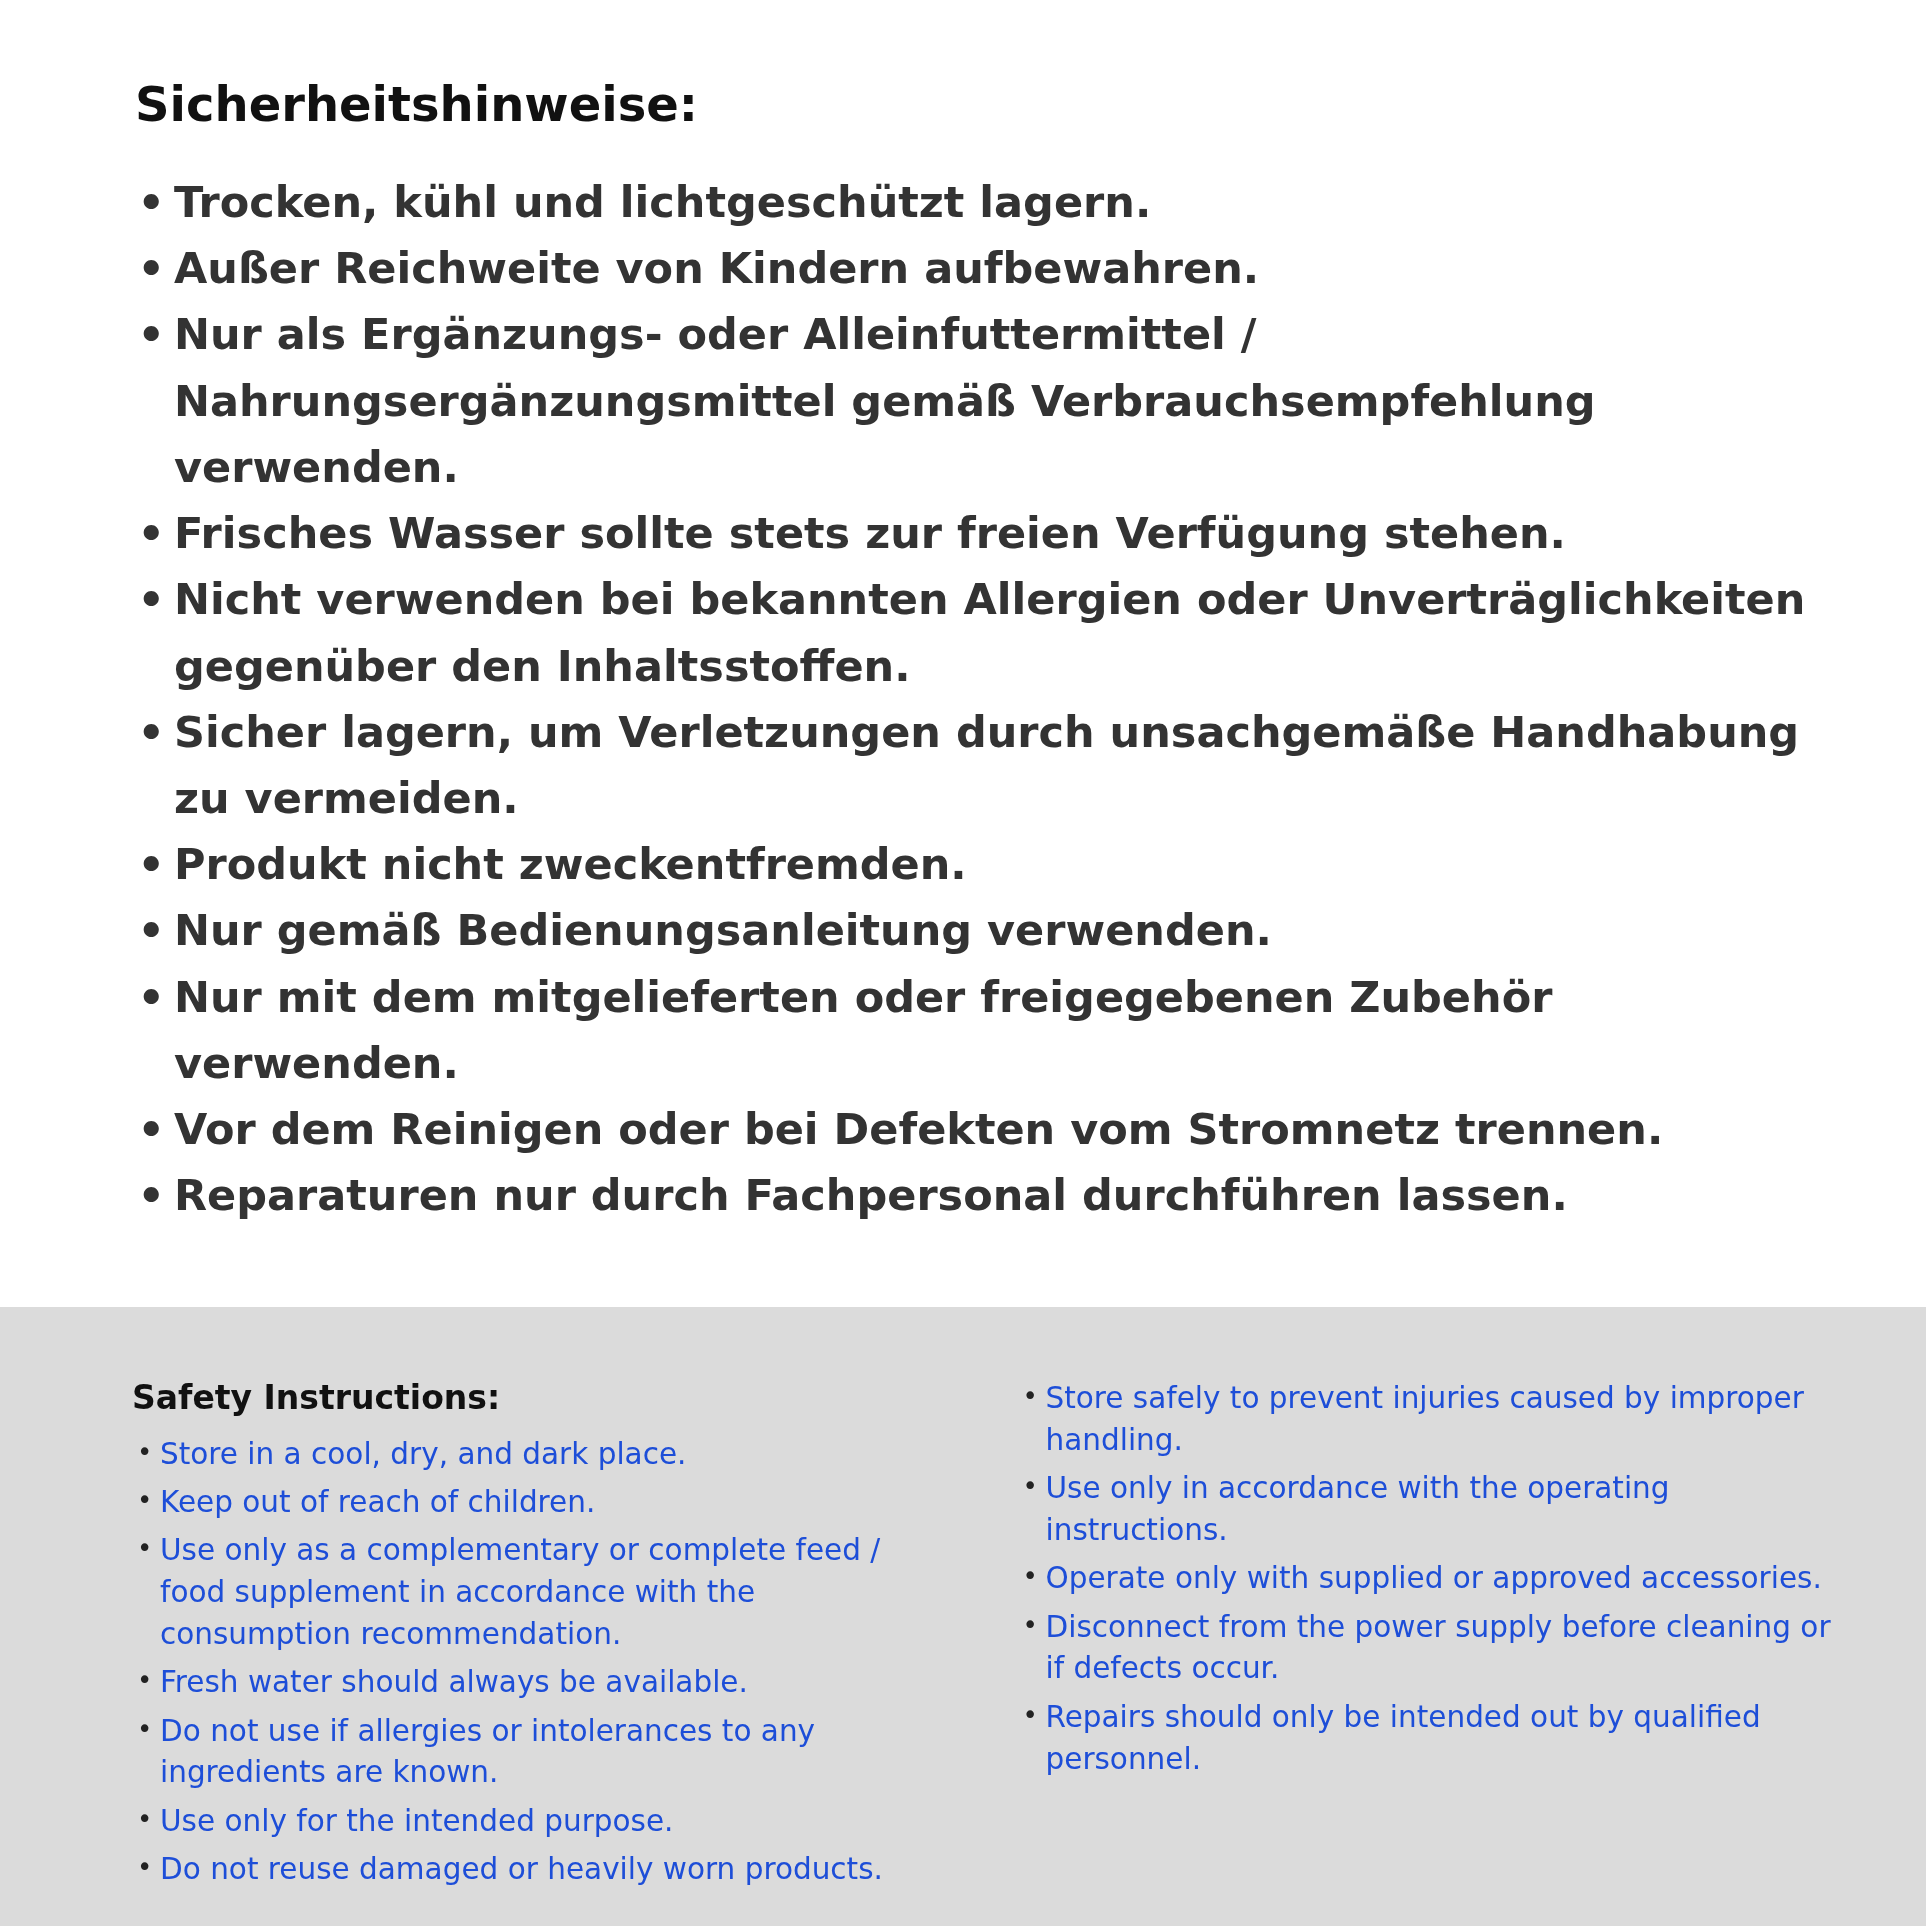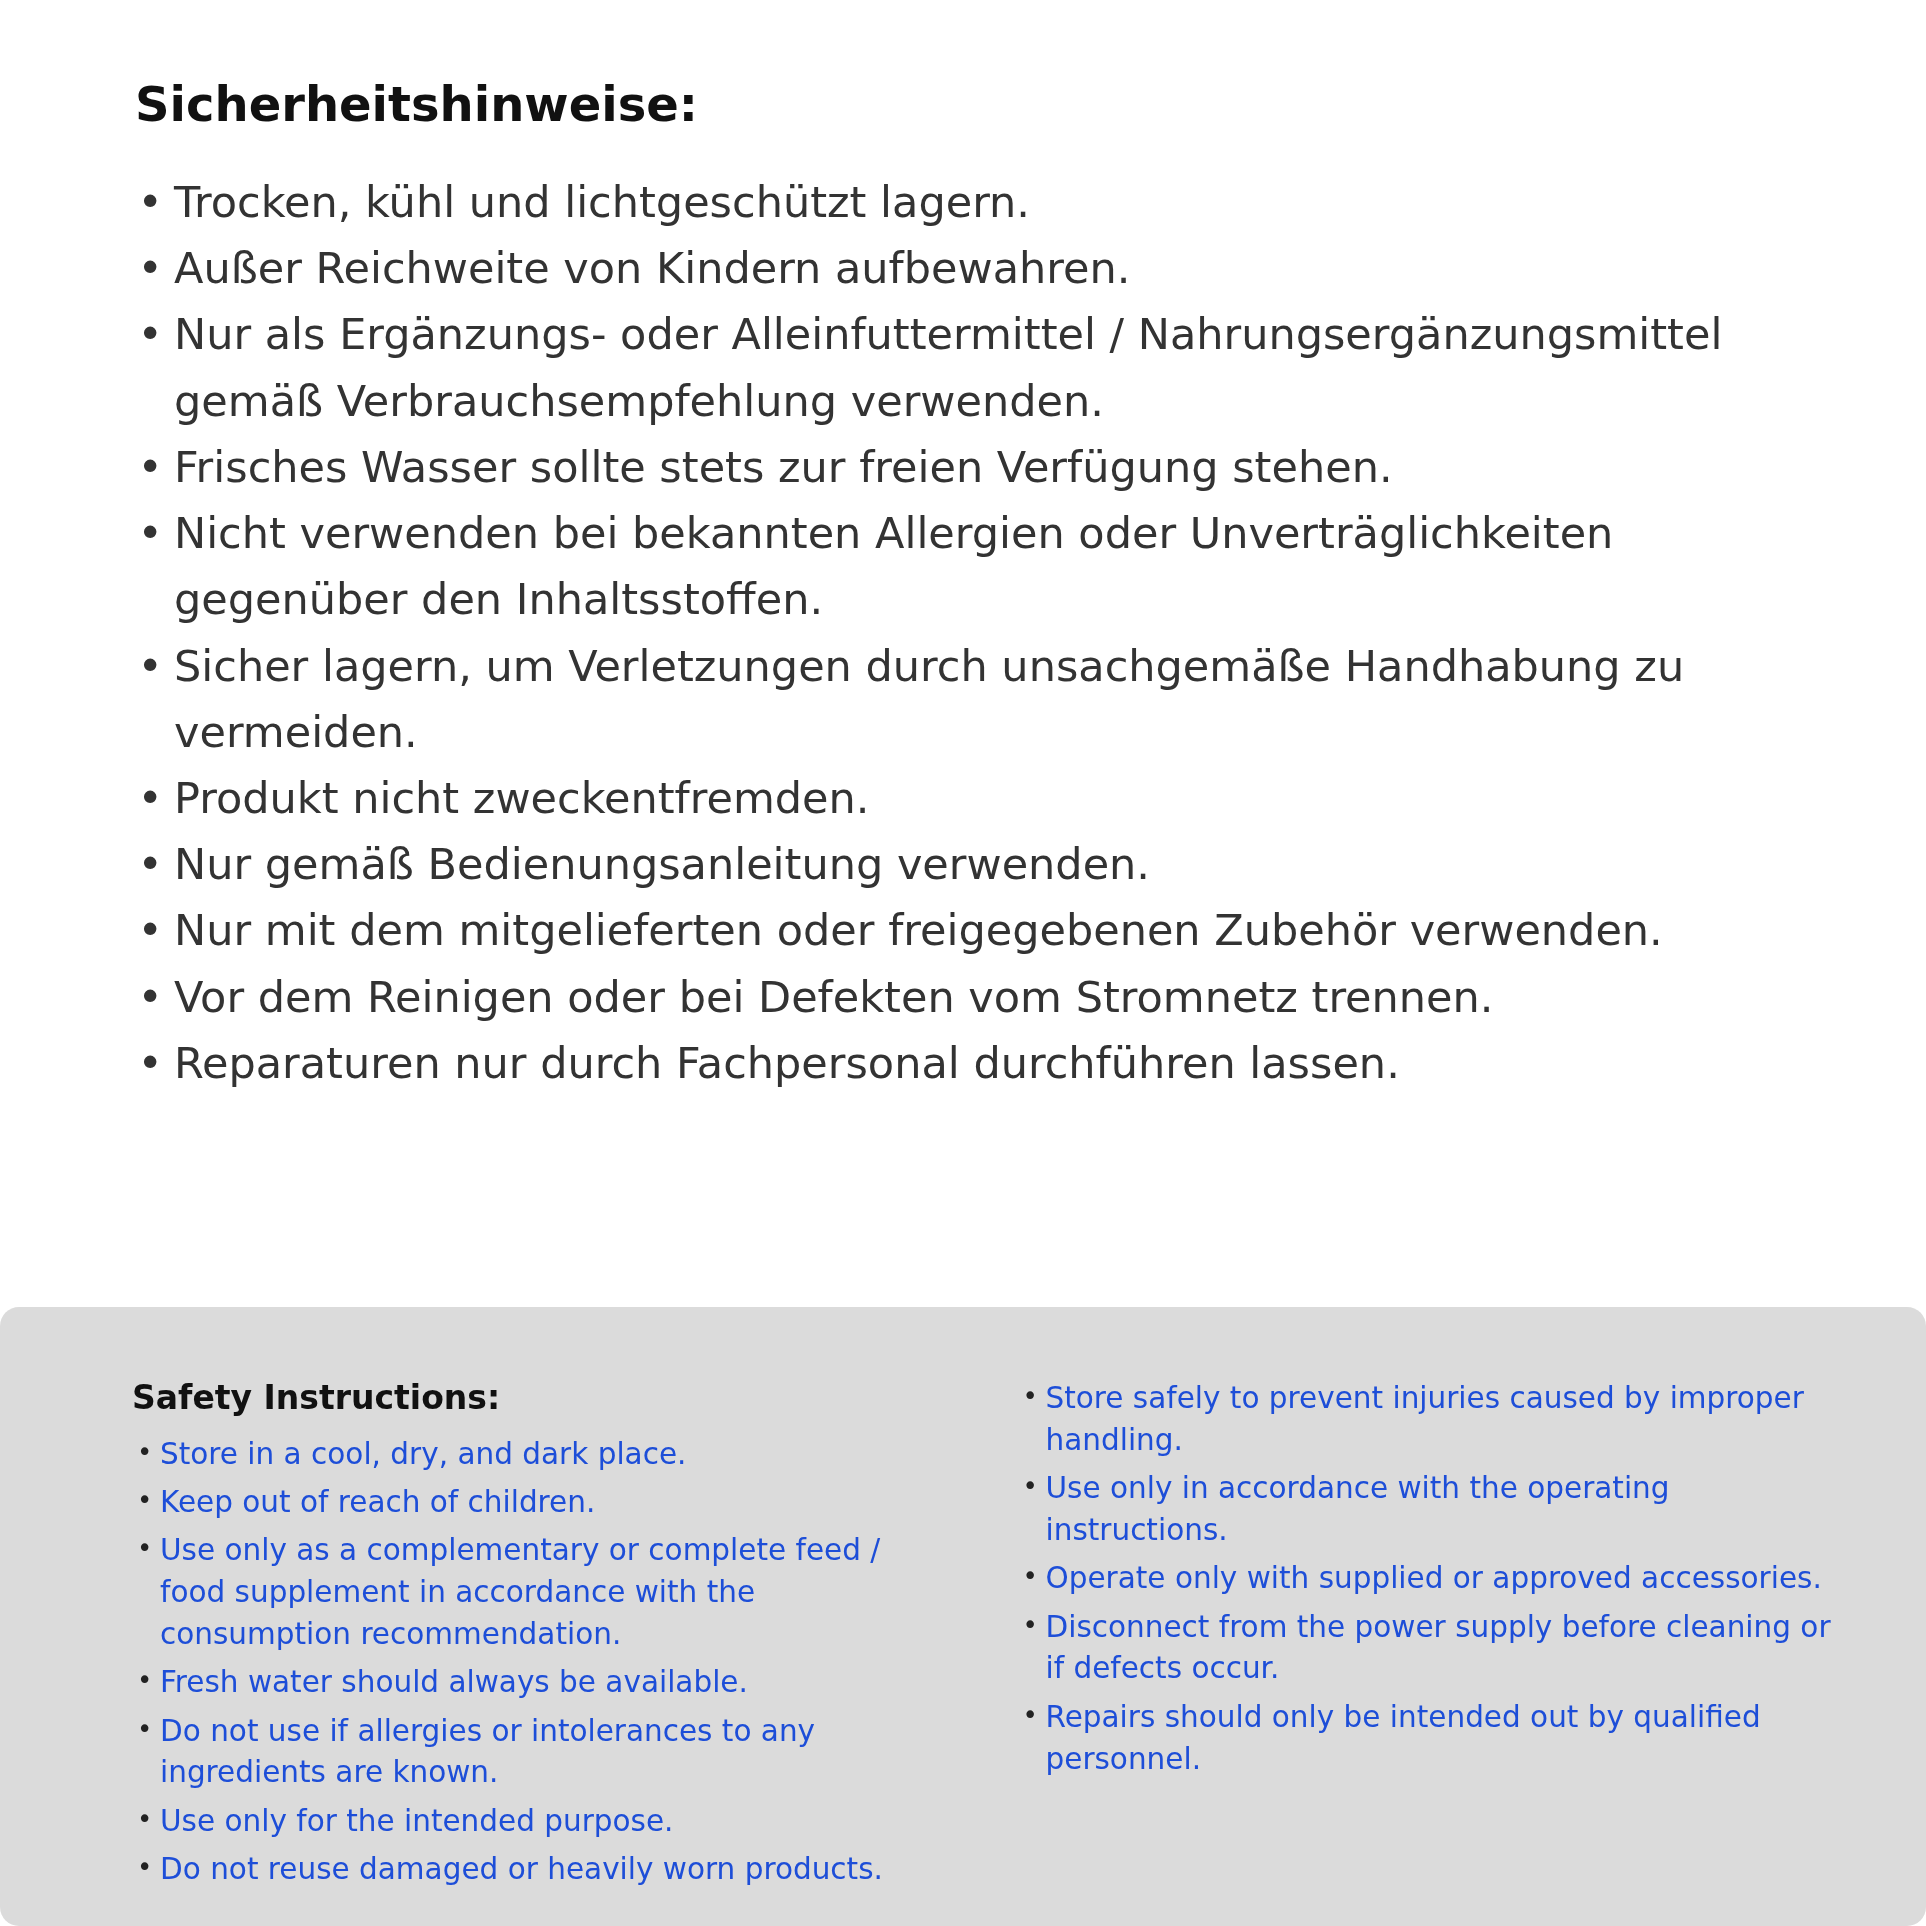--- a/index.html
+++ b/index.html
@@ -33,38 +33,38 @@
   }
   .bullet-list {
     list-style: none;
   }
   .bullet-list > li {
     position: relative;
     padding-left: 39px;
     font-size: 43px;
     line-height: 1.54;
     color: #333333;
+    font-weight: bold;
   }
   .bullet-list > li::before {
     content: "\2022";
     position: absolute;
     left: 2.6px;
     top: 0;
     color: #333333;
   }
 
   
   .english-section {
     flex: 1 1 auto;
     background: #dbdbdb;
     padding: 71px 90px 0 132px;
     display: flex;
     gap: 67px;
     align-items: flex-start;
-    border-radius: 19px;
   }
   .col {
     flex: 1 1 0;
     min-width: 0;
   }
   .english-title {
     font-size: 33px;
     font-weight: 700;
     color: #111111;
     margin-bottom: 16.7px;

